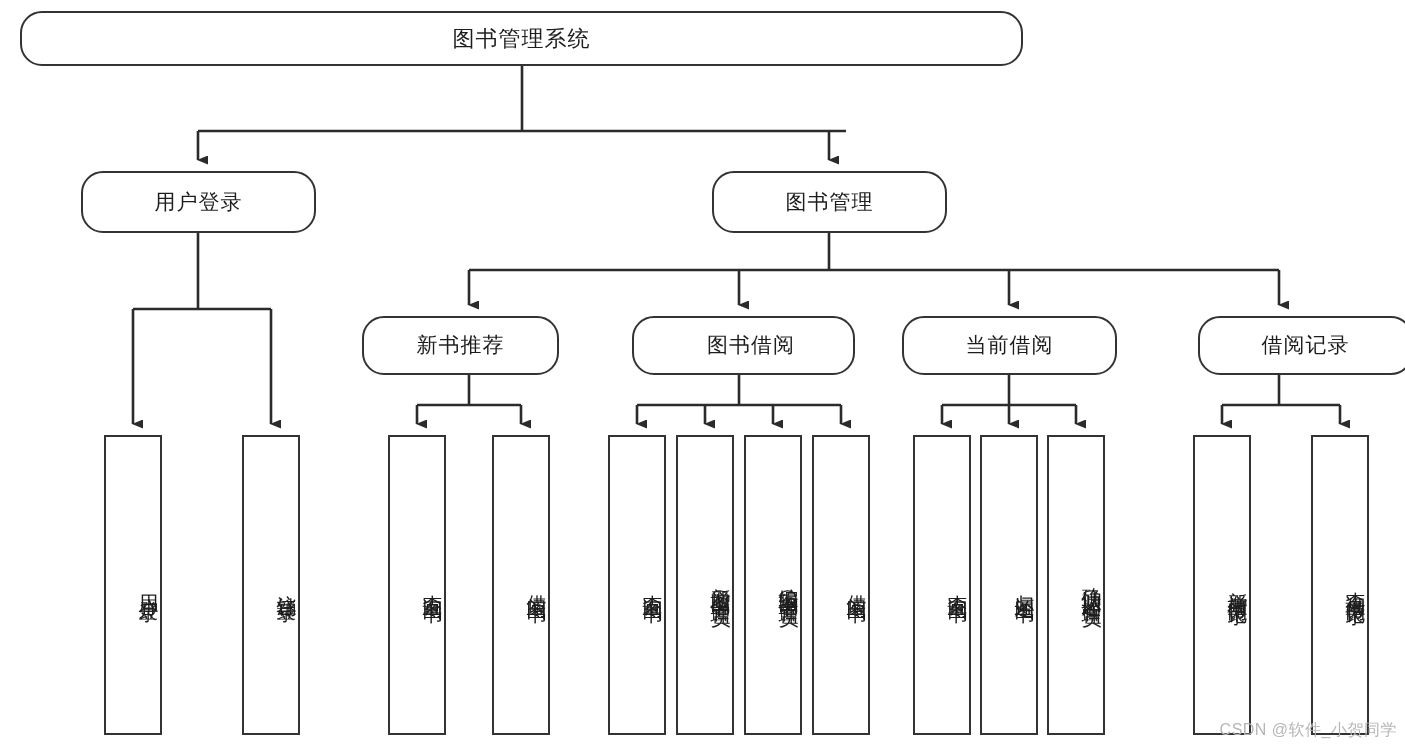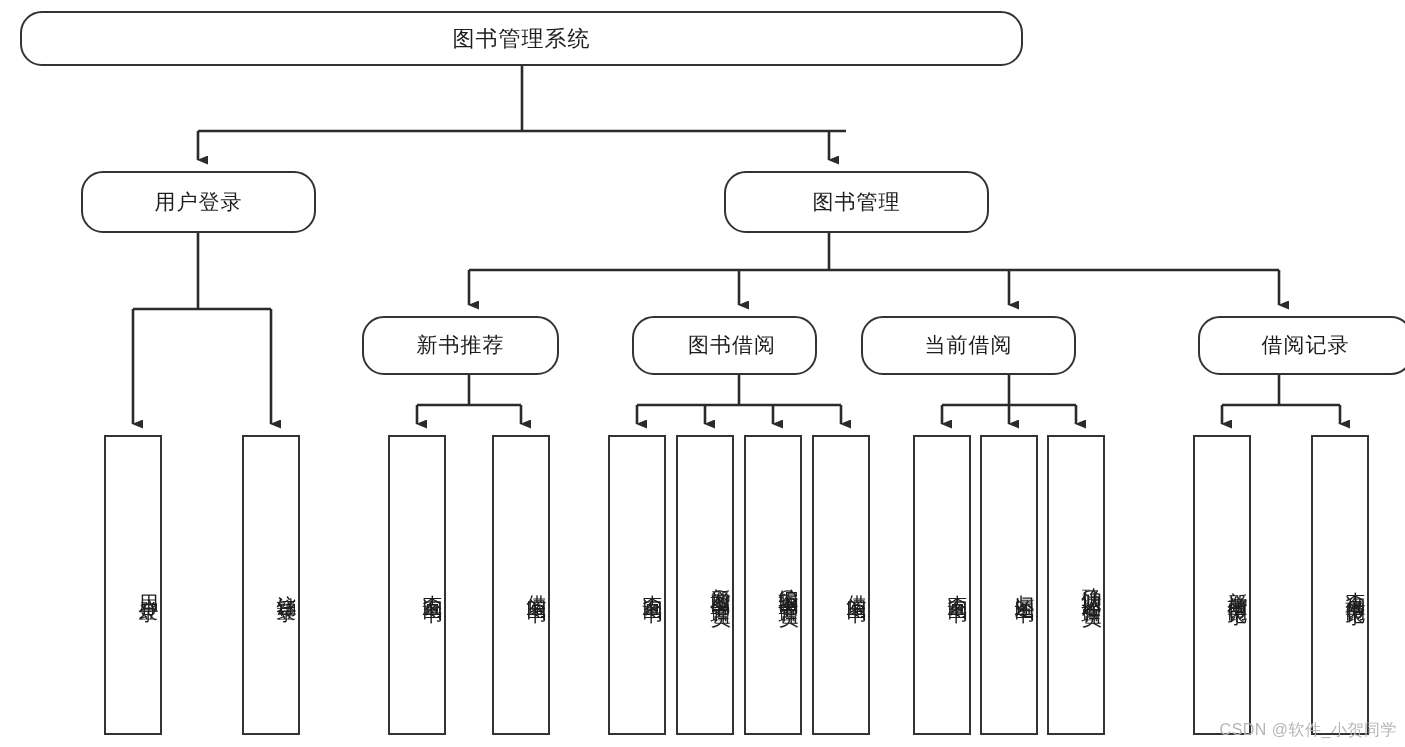--- a/index.html
+++ b/index.html
@@ -127,31 +127,31 @@
     </g>
   </svg>
 
   <div class="node horiz root" style="left:20px; top:11px; width:1003px; height:55px;">
     <span>图书管理系统</span>
   </div>
 
   <div class="node horiz" style="left:81px; top:171px; width:235px; height:62px;">
     <span>用户登录</span>
   </div>
-  <div class="node horiz" style="left:712px; top:171px; width:265px; height:62px;margin-left:12px;">
+  <div class="node horiz" style="left:712px; top:171px; width:235px; height:62px;">
     <span>图书管理</span>
   </div>
 
   <div class="node horiz" style="left:362px; top:316px; width:197px; height:59px;">
     <span>新书推荐</span>
   </div>
-  <div class="node horiz" style="left:632px; top:316px; width:185px; height:59px;padding-left:15px;">
+  <div class="node horiz" style="left:632px; top:316px; width:223px; height:59px;padding-left:15px;">
     <span>图书借阅</span>
   </div>
-  <div class="node horiz" style="left:861px; top:316px; width:215px; height:59px;">
+  <div class="node horiz" style="left:902px; top:316px; width:215px; height:59px;">
     <span>当前借阅</span>
   </div>
   <div class="node horiz" style="left:1171px; top:316px; width:215px; height:59px;margin-left:27px;">
     <span>借阅记录</span>
   </div>
 
   <div class="node vert" style="left:104px; top:435px; width:58px; height:300px;">
     <span class="vlabel">用户登录</span>
   </div>
   <div class="node vert" style="left:242px; top:435px; width:58px; height:300px;">

